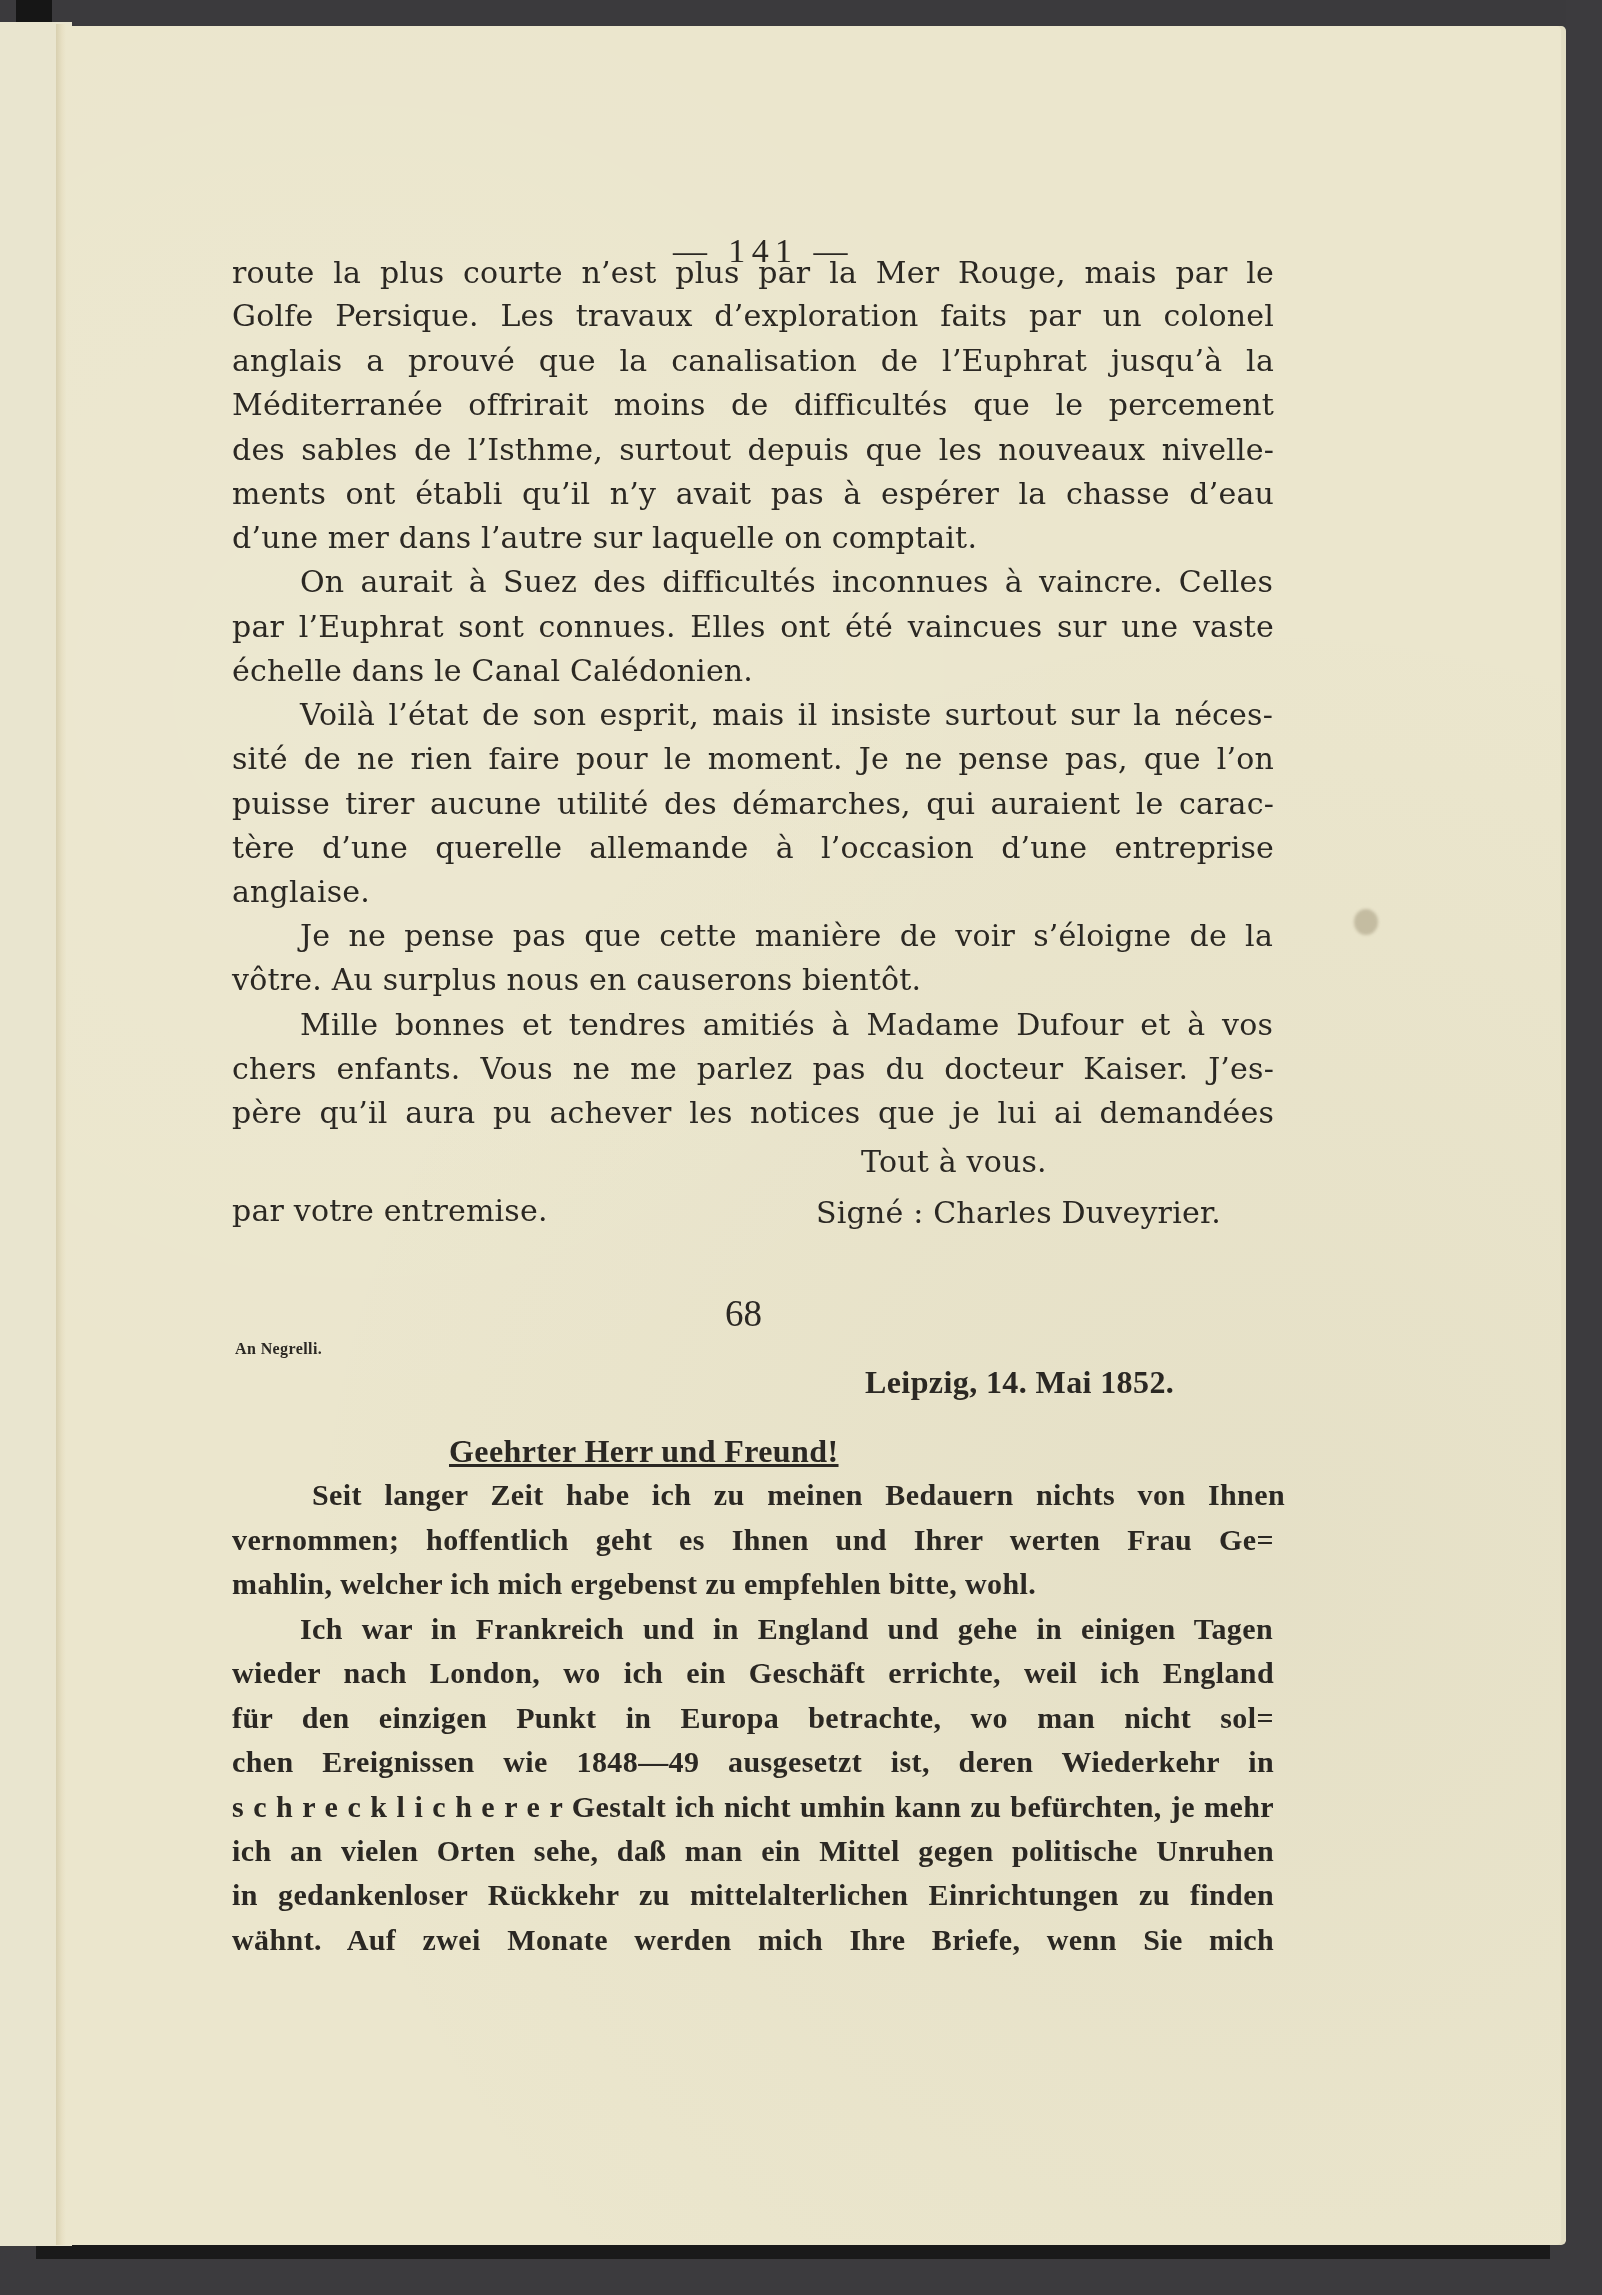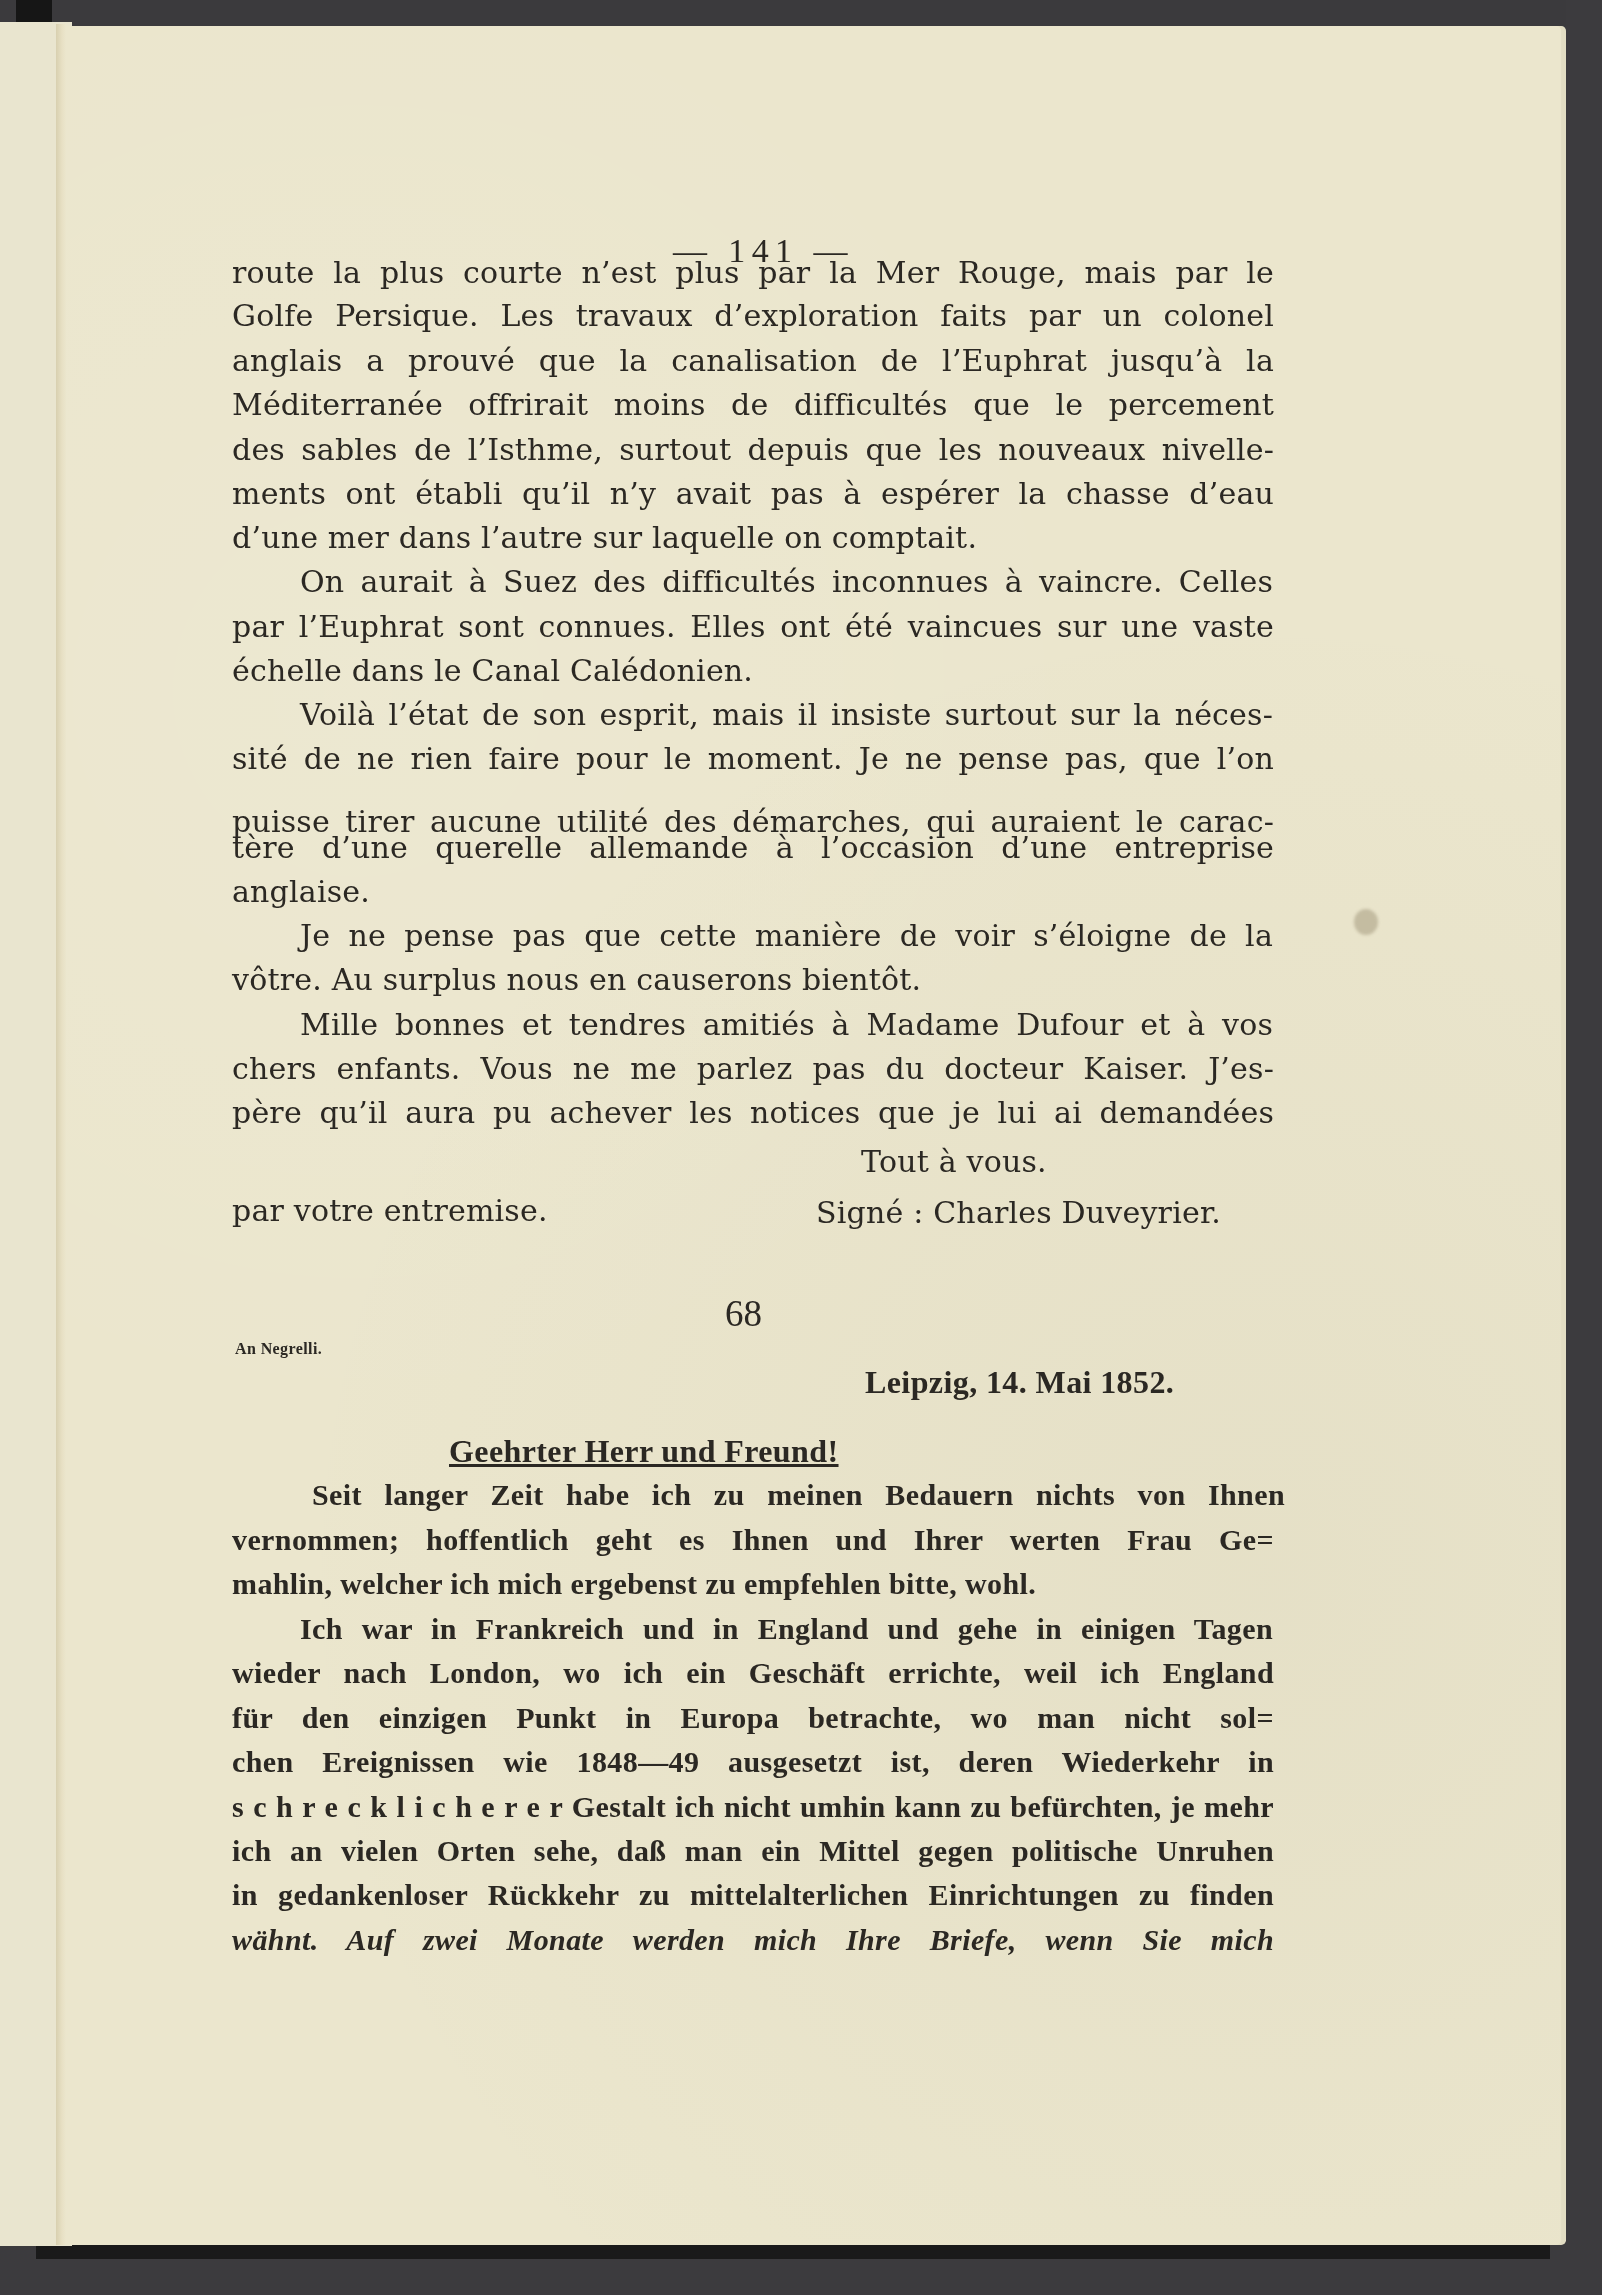--- a/index.html
+++ b/index.html
@@ -132,21 +132,21 @@
     <div class="text line serif" style="top: 343px;">anglais a prouvé que la canalisation de l’Euphrat jusqu’à la</div>
     <div class="text line serif" style="top: 387px;">Méditerranée offrirait moins de difficultés que le percement</div>
     <div class="text line serif" style="top: 432px;">des sables de l’Isthme, surtout depuis que les nouveaux nivelle-</div>
     <div class="text line serif" style="top: 476px;">ments ont établi qu’il n’y avait pas à espérer la chasse d’eau</div>
     <div class="text line serif last" style="top: 520px;">d’une mer dans l’autre sur laquelle on comptait.</div>
     <div class="text line serif indent" style="top: 564px;">On aurait à Suez des difficultés inconnues à vaincre. Celles</div>
     <div class="text line serif" style="top: 609px;">par l’Euphrat sont connues. Elles ont été vaincues sur une vaste</div>
     <div class="text line serif last" style="top: 653px;">échelle dans le Canal Calédonien.</div>
     <div class="text line serif indent" style="top: 697px;">Voilà l’état de son esprit, mais il insiste surtout sur la néces-</div>
     <div class="text line serif" style="top: 741px;">sité de ne rien faire pour le moment. Je ne pense pas, que l’on</div>
-    <div class="text line serif" style="top: 804px;">puisse tirer aucune utilité des démarches, qui auraient le carac-</div>
+    <div class="text line serif" style="top: 786px;">puisse tirer aucune utilité des démarches, qui auraient le carac-</div>
     <div class="text line serif" style="top: 830px;">tère d’une querelle allemande à l’occasion d’une entreprise</div>
     <div class="text line serif last" style="top: 874px;">anglaise.</div>
     <div class="text line serif indent" style="top: 918px;">Je ne pense pas que cette manière de voir s’éloigne de la</div>
     <div class="text line serif last" style="top: 962px;">vôtre. Au surplus nous en causerons bientôt.</div>
     <div class="text line serif indent" style="top: 1007px;">Mille bonnes et tendres amitiés à Madame Dufour et à vos</div>
     <div class="text line serif" style="top: 1051px;">chers enfants. Vous ne me parlez pas du docteur Kaiser. J’es-</div>
     <div class="text line serif" style="top: 1095px;">père qu’il aura pu achever les notices que je lui ai demandées</div>
     <div class="text line serif last" style="top: 1193px;">par votre entremise.</div>
   </div>
 
@@ -162,15 +162,15 @@
     <div class="text line fraktur indent" style="top: 1478px; margin-left: 12px;">Seit langer Zeit habe ich zu meinen Bedauern nichts von Ihnen</div>
     <div class="text line fraktur" style="top: 1523px;">vernommen; hoffentlich geht es Ihnen und Ihrer werten Frau Ge=</div>
     <div class="text line fraktur last" style="top: 1567px;">mahlin, welcher ich mich ergebenst zu empfehlen bitte, wohl.</div>
     <div class="text line fraktur indent" style="top: 1612px;">Ich war in Frankreich und in England und gehe in einigen Tagen</div>
     <div class="text line fraktur" style="top: 1656px;">wieder nach London, wo ich ein Geschäft errichte, weil ich England</div>
     <div class="text line fraktur" style="top: 1701px;">für den einzigen Punkt in Europa betrachte, wo man nicht sol=</div>
     <div class="text line fraktur" style="top: 1745px;">chen Ereignissen wie 1848—49 ausgesetzt ist, deren Wiederkehr in</div>
     <div class="text line fraktur" style="top: 1790px;">s c h r e c k l i c h e r e r  Gestalt ich nicht umhin kann zu befürchten, je mehr</div>
     <div class="text line fraktur" style="top: 1834px;">ich an vielen Orten sehe, daß man ein Mittel gegen politische Unruhen</div>
     <div class="text line fraktur" style="top: 1878px;">in gedankenloser Rückkehr zu mittelalterlichen Einrichtungen zu finden</div>
-    <div class="text line fraktur" style="top: 1923px; font-style: italic;">wähnt. Auf zwei Monate werden mich Ihre Briefe, wenn Sie mich</div>
+    <div class="text line fraktur" style="top: 1923px;">wähnt. Auf zwei Monate werden mich Ihre Briefe, wenn Sie mich</div>
   </div>
 
 
 </body></html>

